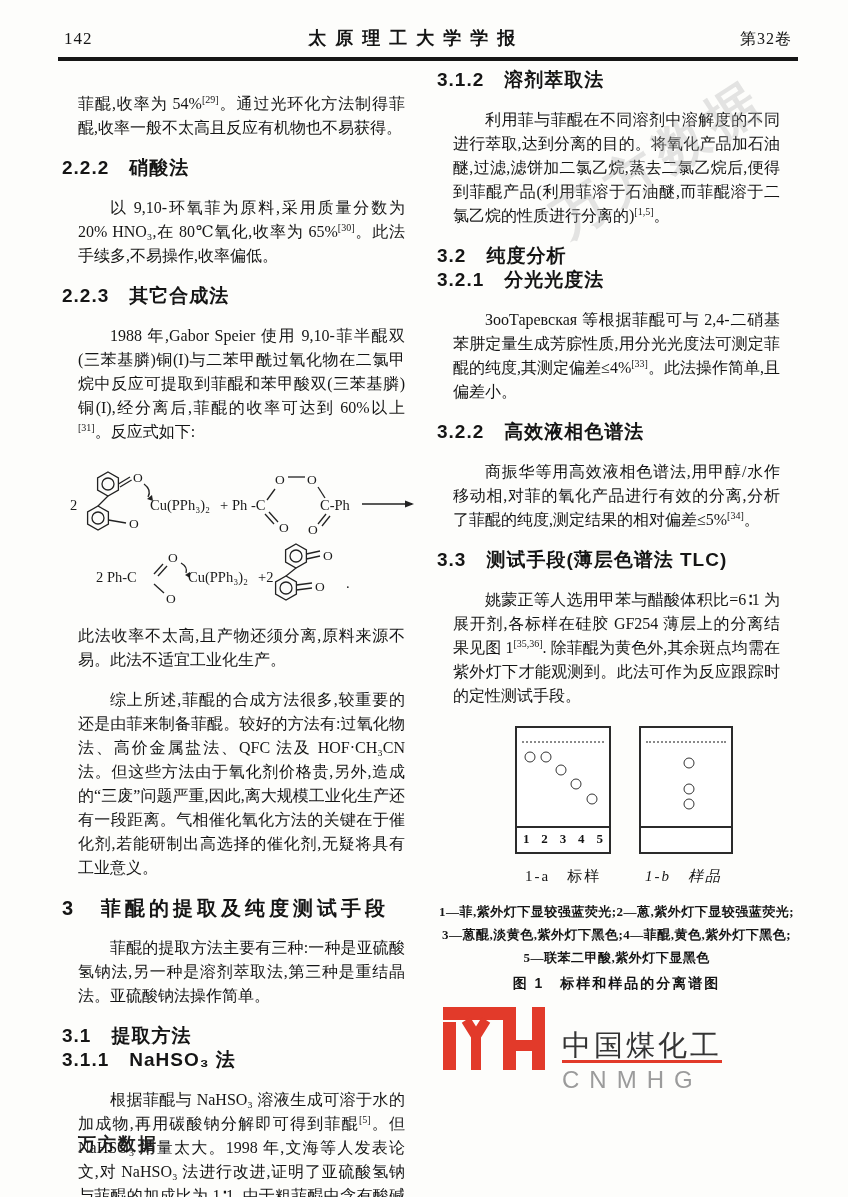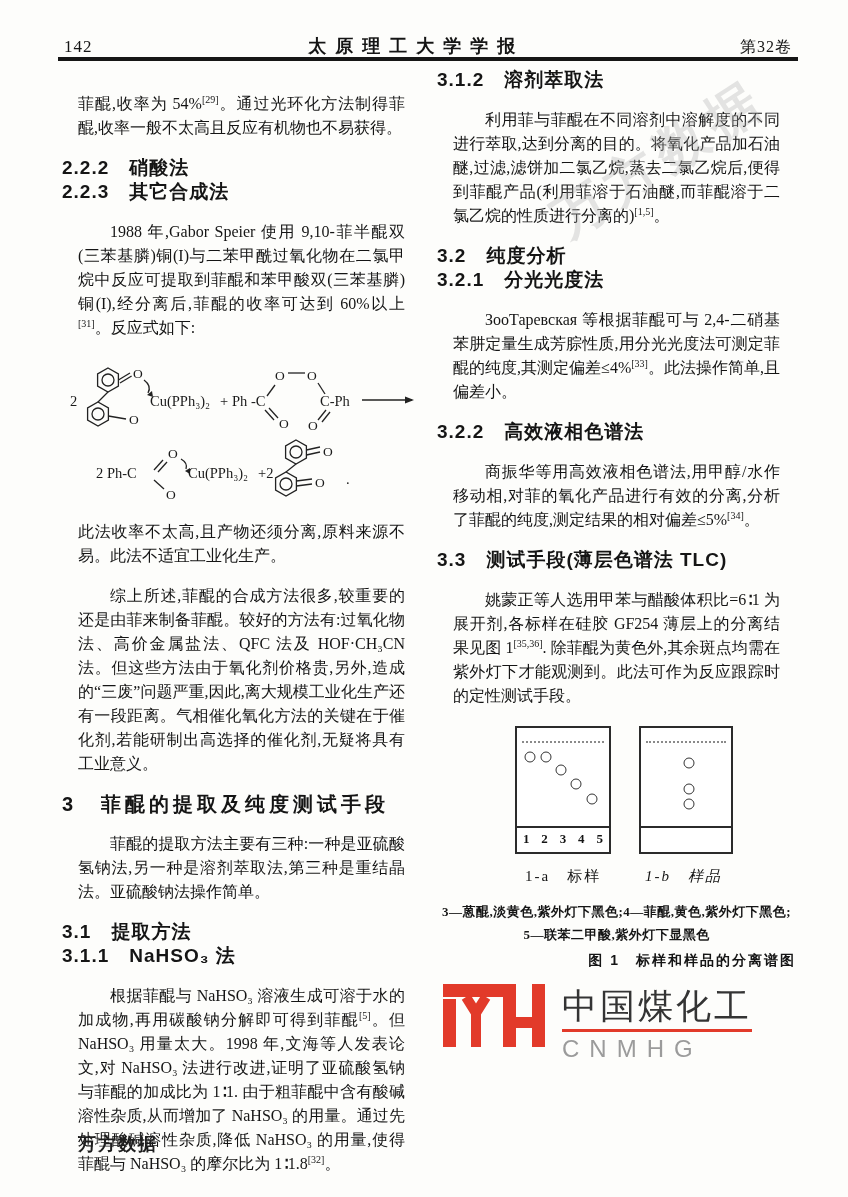--- a/index.html
+++ b/index.html
@@ -1,20 +1,20 @@
 <!DOCTYPE html>
 <html><head>
 <meta charset="utf-8">
 <style>
   html,body{margin:0;padding:0;background:#777;}
   .page{position:relative;width:848px;height:1197px;margin:0 auto;background:#fdfdfb;
         font-family:"Liberation Serif","DejaVu Serif",serif;color:#151515;overflow:hidden;}
 
   
-  .page-header{position:absolute;top:34px;left:64px;right:56px;display:flex;
+  .page-header{position:absolute;top:26px;left:64px;right:56px;display:flex;
                justify-content:space-between;align-items:baseline;}
   .page-num{font-size:17px;letter-spacing:1px;}
   .journal-title{font-size:18px;font-weight:600;letter-spacing:9px;}
   .volume{font-size:16px;letter-spacing:1px;}
   .header-rule{position:absolute;top:57px;left:58px;right:50px;height:4px;background:#161616;}
 
   
   .col{position:absolute;width:359px;font-size:16px;line-height:24px;text-align:justify;}
   .col-left{left:62px;top:76px;}
   .col-right{left:437px;top:68px;}
@@ -47,28 +47,28 @@
   .spot{position:absolute;width:9px;height:9px;border:1.6px solid #333;border-radius:50%;
         transform:translate(-50%,-50%);background:#fff;}
   .plate-label{position:absolute;top:140px;font-size:15px;letter-spacing:2px;}
   .label-a{left:88px;}
   .label-b{left:208px;font-style:italic;}
 
   
   .caption{margin-top:8px;text-align:center;font-size:13px;line-height:23px;font-weight:600;
            font-family:"Liberation Serif","DejaVu Serif",serif;letter-spacing:.5px;}
   .fig-title{font-family:"Liberation Sans","DejaVu Sans",sans-serif;font-size:14px;font-weight:700;
-             margin-top:3px;letter-spacing:2px;text-align:right;}
+             margin-top:3px;letter-spacing:2px;}
 
   
   .logo{display:flex;align-items:flex-start;margin:12px 0 0 6px;}
   .logo-glyph{flex:0 0 auto;}
   .logo-text{margin-left:13px;padding-top:4px;font-family:"Liberation Sans","DejaVu Sans",sans-serif;}
-  .logo-cn{font-size:35px;color:#343434;letter-spacing:3px;line-height:1;
-           padding-bottom:6px;border-bottom:3px solid #e23a2a;display:inline-block;}
+  .logo-cn{font-size:29px;color:#343434;letter-spacing:3px;line-height:1;
+           border-bottom:3px solid #e23a2a;display:inline-block;margin-top:20px;}
   .logo-en{font-size:24px;color:#9b9b9b;letter-spacing:10px;line-height:1;margin-top:5px;}
 
   
   .watermark{position:absolute;left:540px;top:195px;font-family:"Liberation Sans",sans-serif;
              font-size:52px;font-weight:700;color:rgba(175,175,175,.32);letter-spacing:8px;
              transform:rotate(-33deg);transform-origin:left top;pointer-events:none;white-space:nowrap;}
 
   
   .page-footer{position:absolute;left:78px;top:1132px;font-family:"Liberation Sans",sans-serif;
                font-size:18px;font-weight:600;color:#1e1e1e;letter-spacing:2px;}
@@ -81,20 +81,21 @@
   <div class="page-header">
     <span class="page-num">142</span>
     <span class="journal-title">太原理工大学学报</span>
     <span class="volume">第32卷</span>
   </div>
   <div class="header-rule"></div>
 
   <div class="col col-left">
     <p class="noind">菲醌,收率为 54%<sup class="ref">[29]</sup>。通过光环化方法制得菲醌,收率一般不太高且反应有机物也不易获得。</p>
     <div class="sec3">2.2.2　硝酸法</div>
+    <p>以 9,10-环氧菲为原料,采用质量分数为 20% HNO₃,在 80℃氧化,收率为 65%<sup class="ref">[30]</sup>。此法手续多,不易操作,收率偏低。</p>
     <div class="sec3">2.2.3　其它合成法</div>
     <p>1988 年,Gabor Speier 使用 9,10-菲半醌双(三苯基膦)铜(I)与二苯甲酰过氧化物在二氯甲烷中反应可提取到菲醌和苯甲酸双(三苯基膦)铜(I),经分离后,菲醌的收率可达到 60%以上<sup class="ref">[31]</sup>。反应式如下:</p>
 
     <div class="scheme">
       <svg width="356" height="148" viewBox="0 0 356 148">
 
         <text x="8" y="50" class="big">2</text>
         <polygon class="ring" points="46,12 56.4,18 56.4,30 46,36 35.6,30 35.6,18"></polygon>
         <circle class="ring" cx="46" cy="24" r="6"></circle>
         <polygon class="ring" points="36,46 46.4,52 46.4,64 36,70 25.6,64 25.6,52"></polygon>
@@ -194,20 +195,21 @@
         <div class="lane-row"></div>
       <div class="spot" style="left: 53%; top: 28%;"></div>
           <div class="spot" style="left: 53%; top: 49%;"></div>
           <div class="spot" style="left: 53%; top: 61%;"></div>
         </div>
       <span class="plate-label label-a">1-a　标样</span>
       <span class="plate-label label-b">1-b　样品</span>
     </div>
 
     <div class="caption">
+      <div>1—菲,紫外灯下显较强蓝荧光;2—蒽,紫外灯下显较强蓝荧光;</div>
       <div>3—蒽醌,淡黄色,紫外灯下黑色;4—菲醌,黄色,紫外灯下黑色;</div>
       <div>5—联苯二甲酸,紫外灯下显黑色</div>
       <div class="fig-title">图 1　标样和样品的分离谱图</div>
     </div>
 
     <div class="logo">
       <svg class="logo-glyph" width="106" height="68" viewBox="0 0 106 68">
         <g fill="#e23a2a">
           <rect x="0" y="0" width="73" height="13"></rect>
           <rect x="0" y="15" width="13" height="48"></rect>

